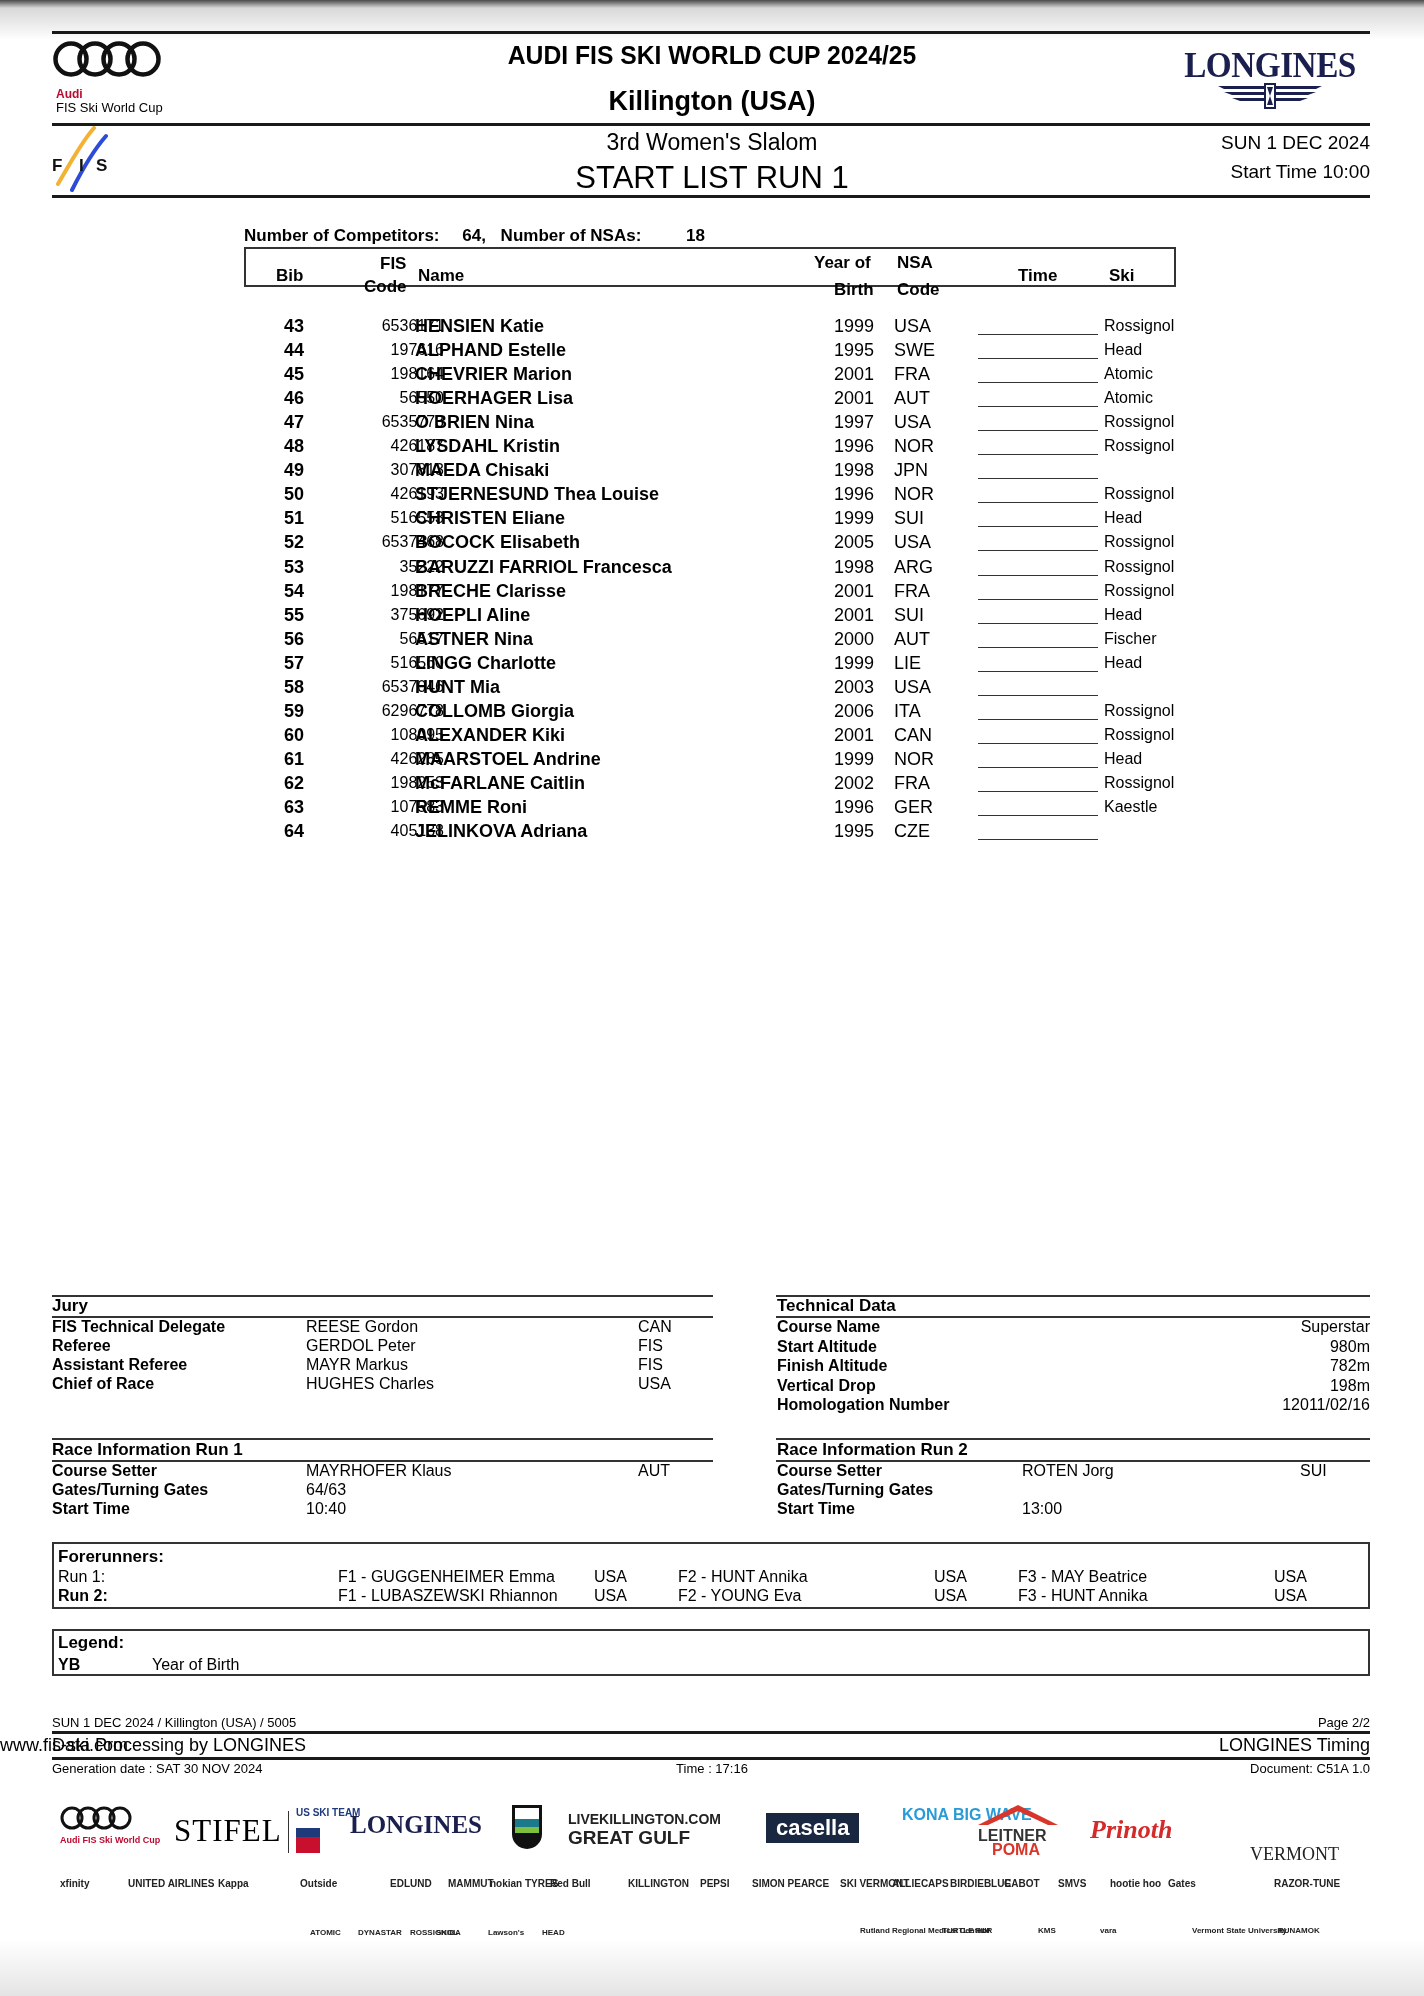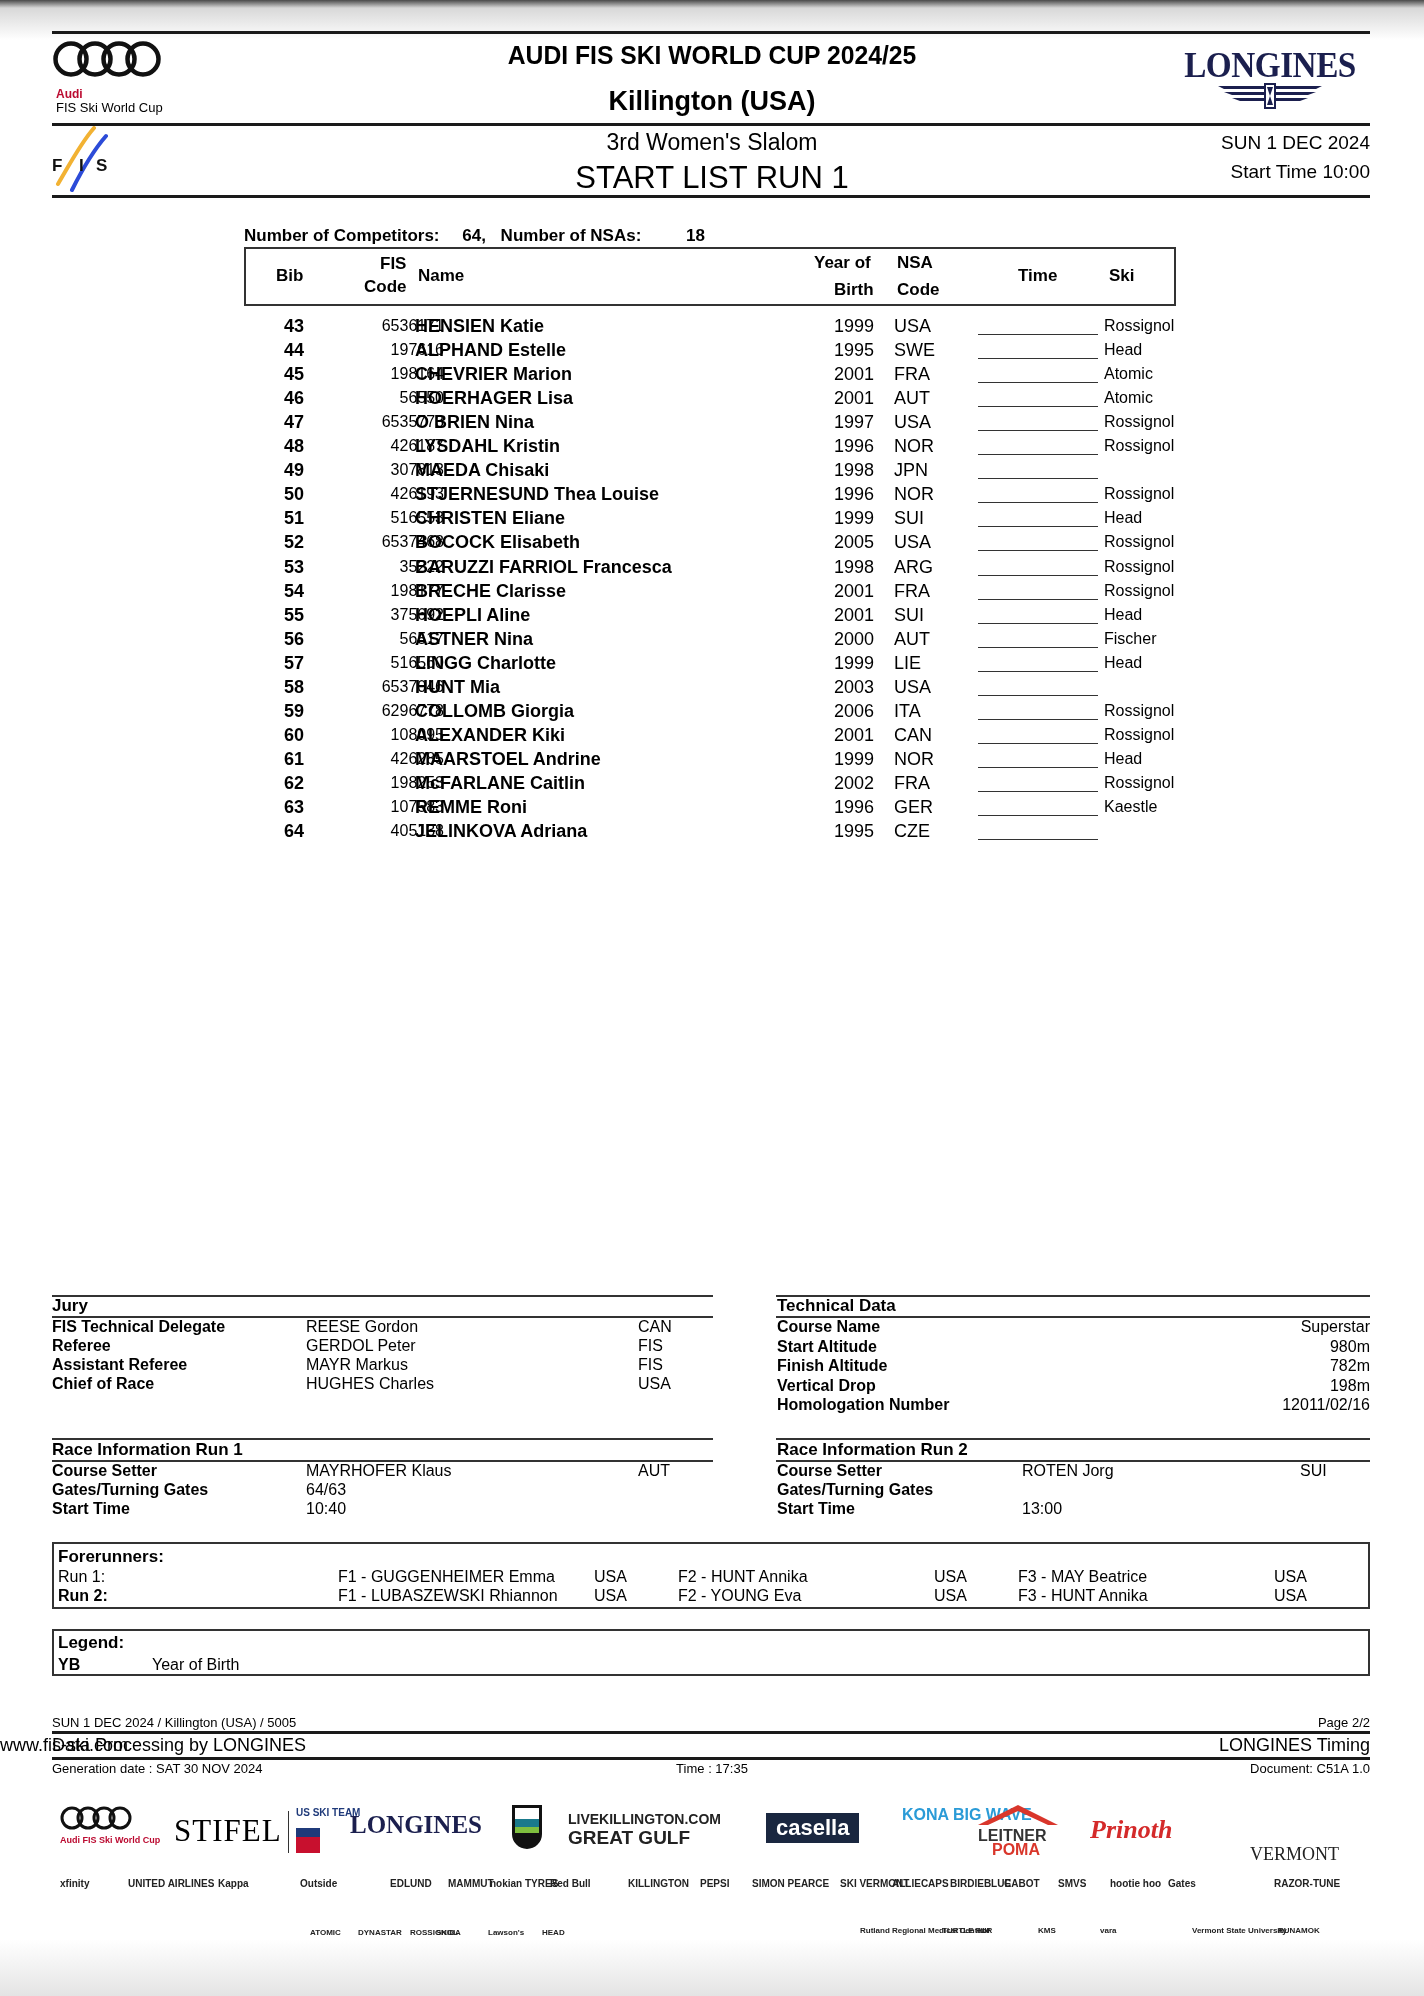--- a/index.html
+++ b/index.html
@@ -9,21 +9,21 @@
   .hr-thin{position:absolute;height:2px;background:#333;}
   
   .title1{left:0;width:1424px;top:40px;text-align:center;font-size:26px;font-weight:bold;transform:scaleX(0.95);}
   .title2{left:0;width:1424px;top:86px;text-align:center;font-size:27px;font-weight:bold;}
   .sub1{left:0;width:1424px;top:129px;text-align:center;font-size:23px;}
   .sub2{left:0;width:1424px;top:160px;text-align:center;font-size:31px;}
   .date{right:54px;top:132px;font-size:19px;text-align:right;}
   .stime{right:54px;top:161px;font-size:19px;text-align:right;}
   
   .compline{left:244px;top:226px;font-size:17px;font-weight:bold;}
-  .thead{left:244px;top:247px;width:932px;height:59px;border:2px solid #333;box-sizing:border-box;}
+  .thead{left:244px;top:247px;width:932px;height:40px;border:2px solid #333;box-sizing:border-box;}
   .th{position:absolute;font-size:17px;font-weight:bold;}
   .row{position:absolute;left:0;width:1424px;height:24px;font-size:18px;}
   .row span{position:absolute;top:0;white-space:nowrap;}
   .c-bib{left:270px;width:34px;text-align:right;font-weight:bold;}
   .c-fis{left:330px;width:114px;text-align:right;font-size:16px;top:1px!important;}
   .c-name{left:415px;font-weight:bold;}
   .c-yob{left:834px;}
   .c-nsa{left:894px;}
   .c-time{left:978px;width:120px;height:18px;border-bottom:1.5px solid #333;}
   .c-ski{left:1104px;font-size:16px;top:1px!important;}
@@ -403,21 +403,21 @@
 </div>
 
 <div class="foot" style="left:52px;top:1715px;font-size:13px;">SUN 1 DEC 2024 / Killington (USA) / 5005</div>
 <div class="foot" style="right:54px;top:1715px;font-size:13px;">Page 2/2</div>
 <div class="hr" style="left:52px;top:1731px;width:1318px;"></div>
 <div class="foot" style="left:52px;top:1735px;font-size:18px;">Data Processing by LONGINES</div>
 <div class="foot" style="left:0;width:1424px;text-align:left;top:1735px;font-size:18px;">www.fis-ski.com</div>
 <div class="foot" style="right:54px;top:1735px;font-size:18px;">LONGINES Timing</div>
 <div class="hr" style="left:52px;top:1757px;width:1318px;"></div>
 <div class="foot" style="left:52px;top:1761px;font-size:13px;">Generation date : SAT 30 NOV 2024</div>
-<div class="foot" style="left:0;width:1424px;text-align:center;top:1761px;font-size:13px;">Time : 17:35</div>
+<div class="foot" style="left:0;width:1424px;text-align:center;top:1761px;font-size:13px;">Time : 17:16</div>
 <div class="foot" style="right:54px;top:1761px;font-size:13px;">Document: C51A 1.0</div>
 
 <div class="abs" style="left:60px;top:1805px;width:1300px;height:60px;">
   <div class="abs" style="left:0;top:0;">
     <svg width="74" height="26" viewBox="0 0 74 26">
         <g fill="none" stroke="#111" stroke-width="3">
           <circle cx="12" cy="13" r="10"></circle>
           <circle cx="28" cy="13" r="10"></circle>
           <circle cx="44" cy="13" r="10"></circle>
           <circle cx="60" cy="13" r="10"></circle>

